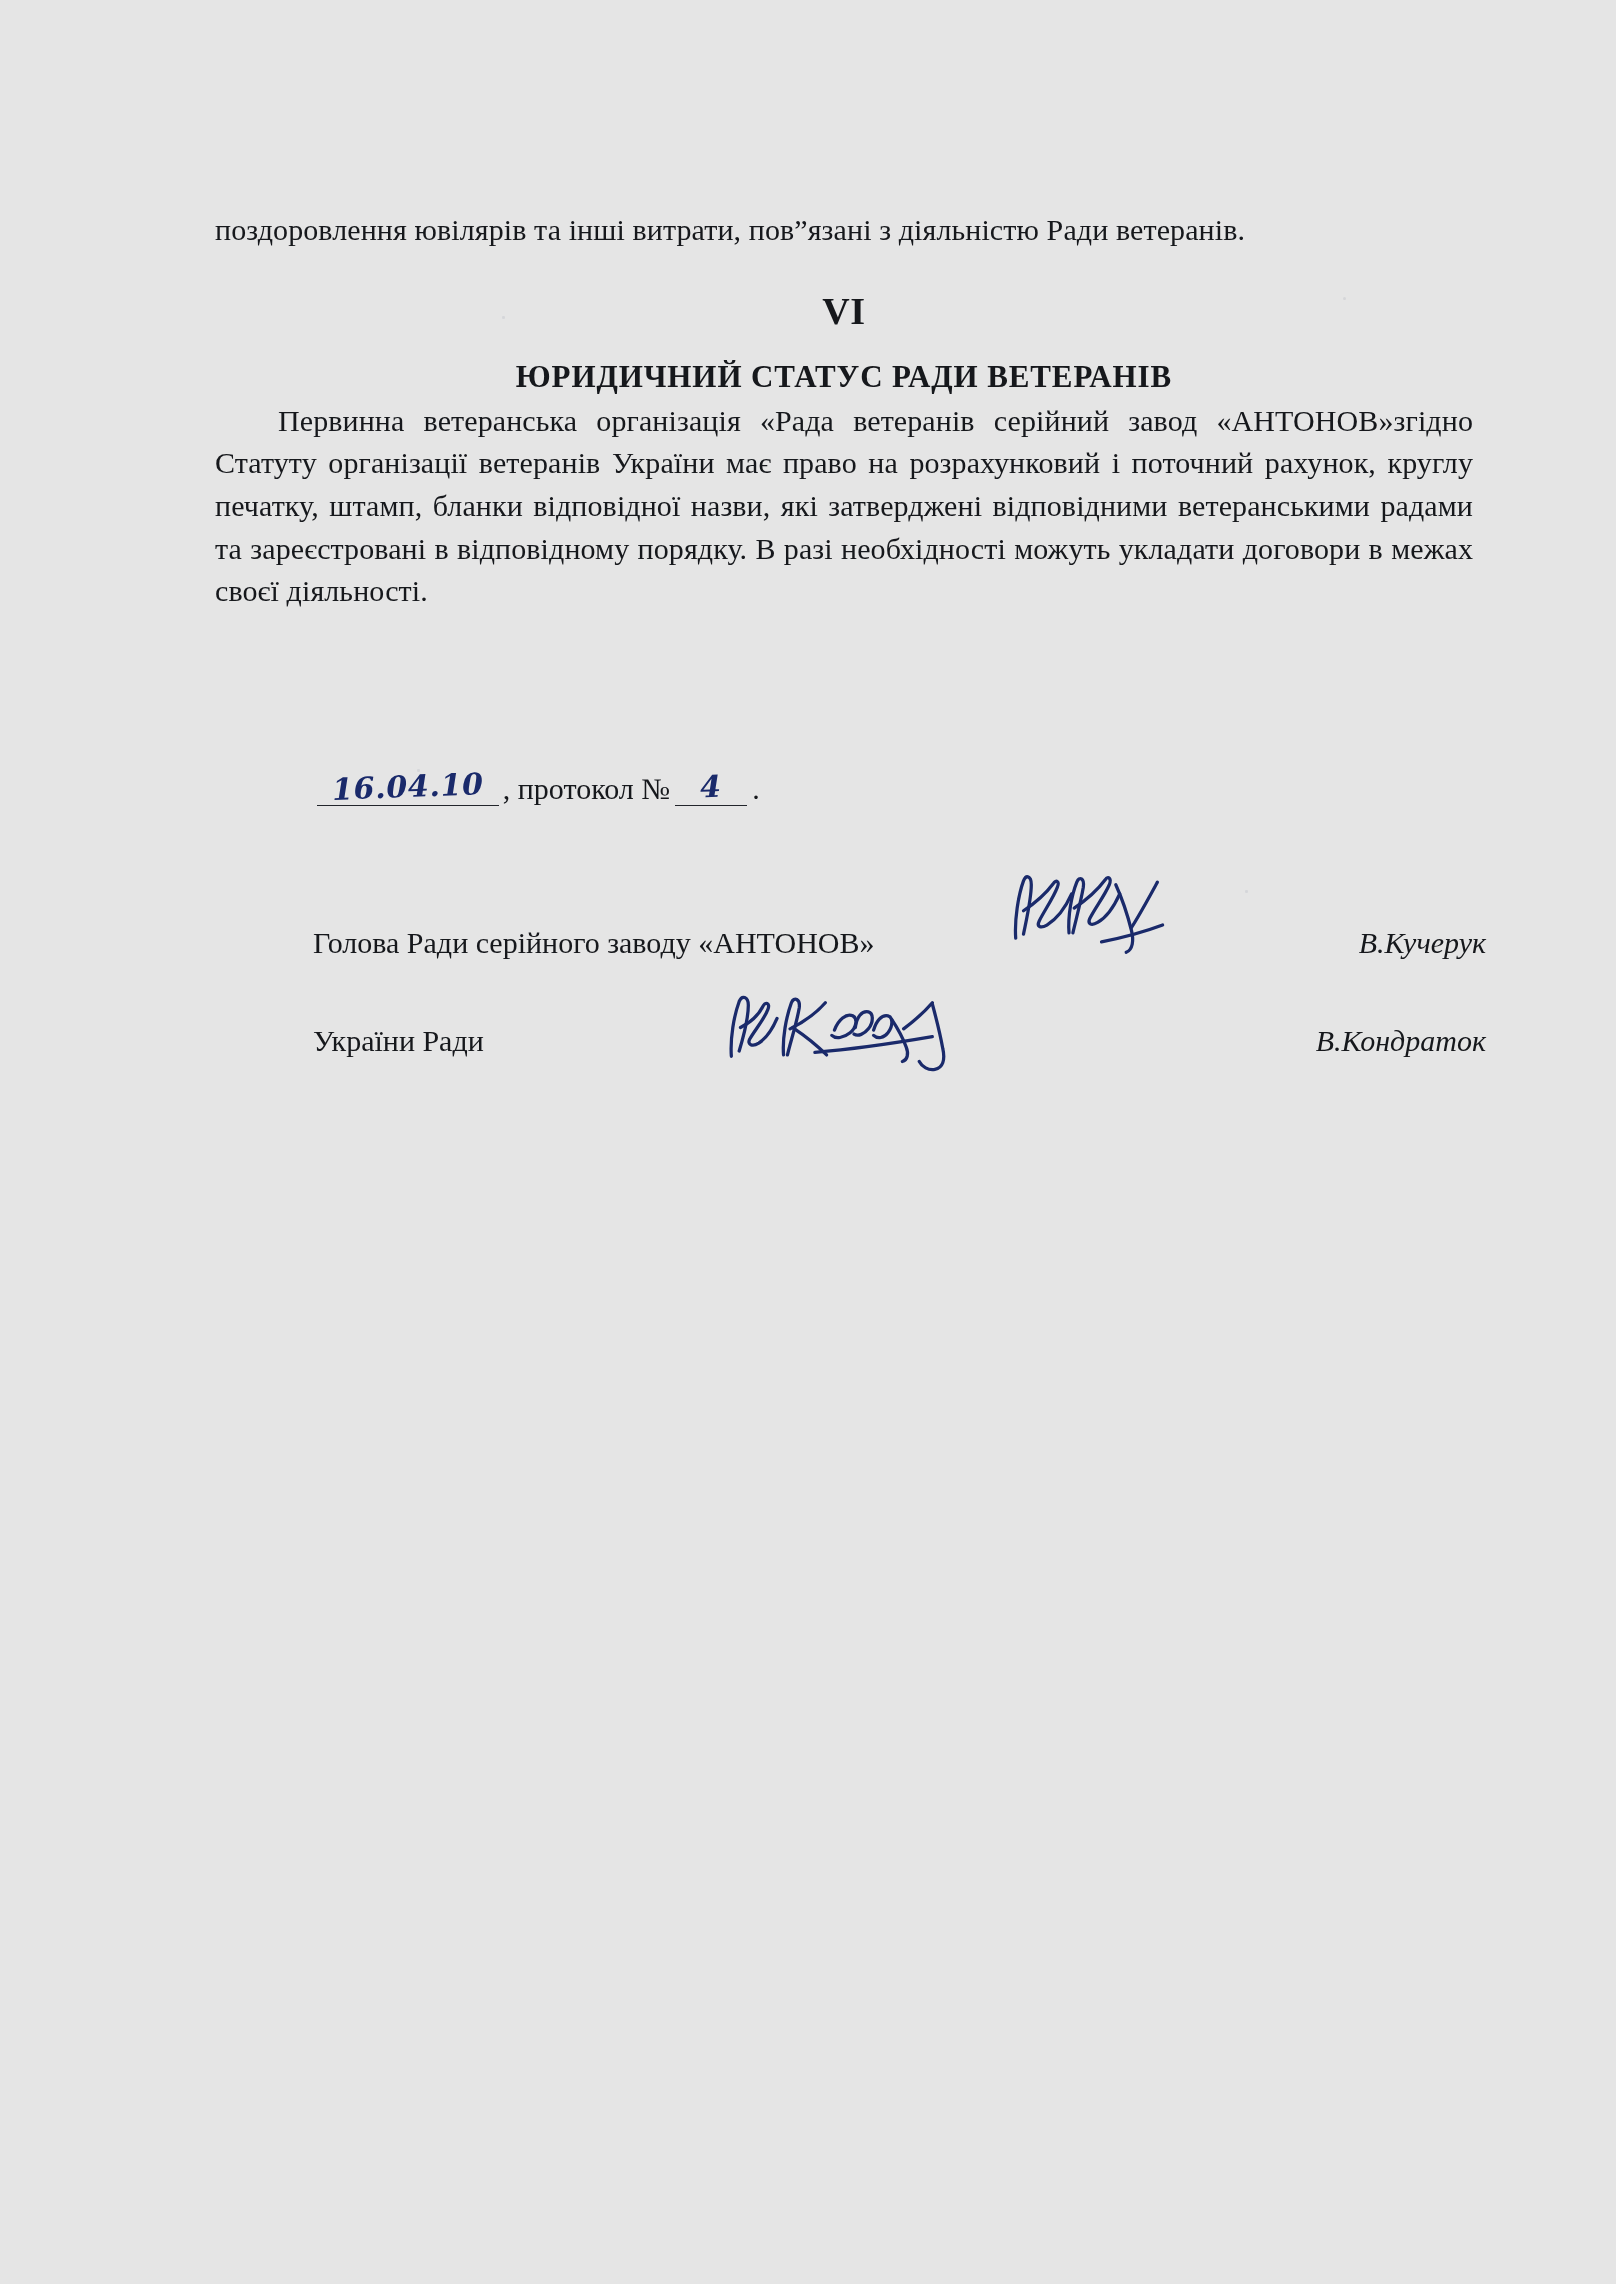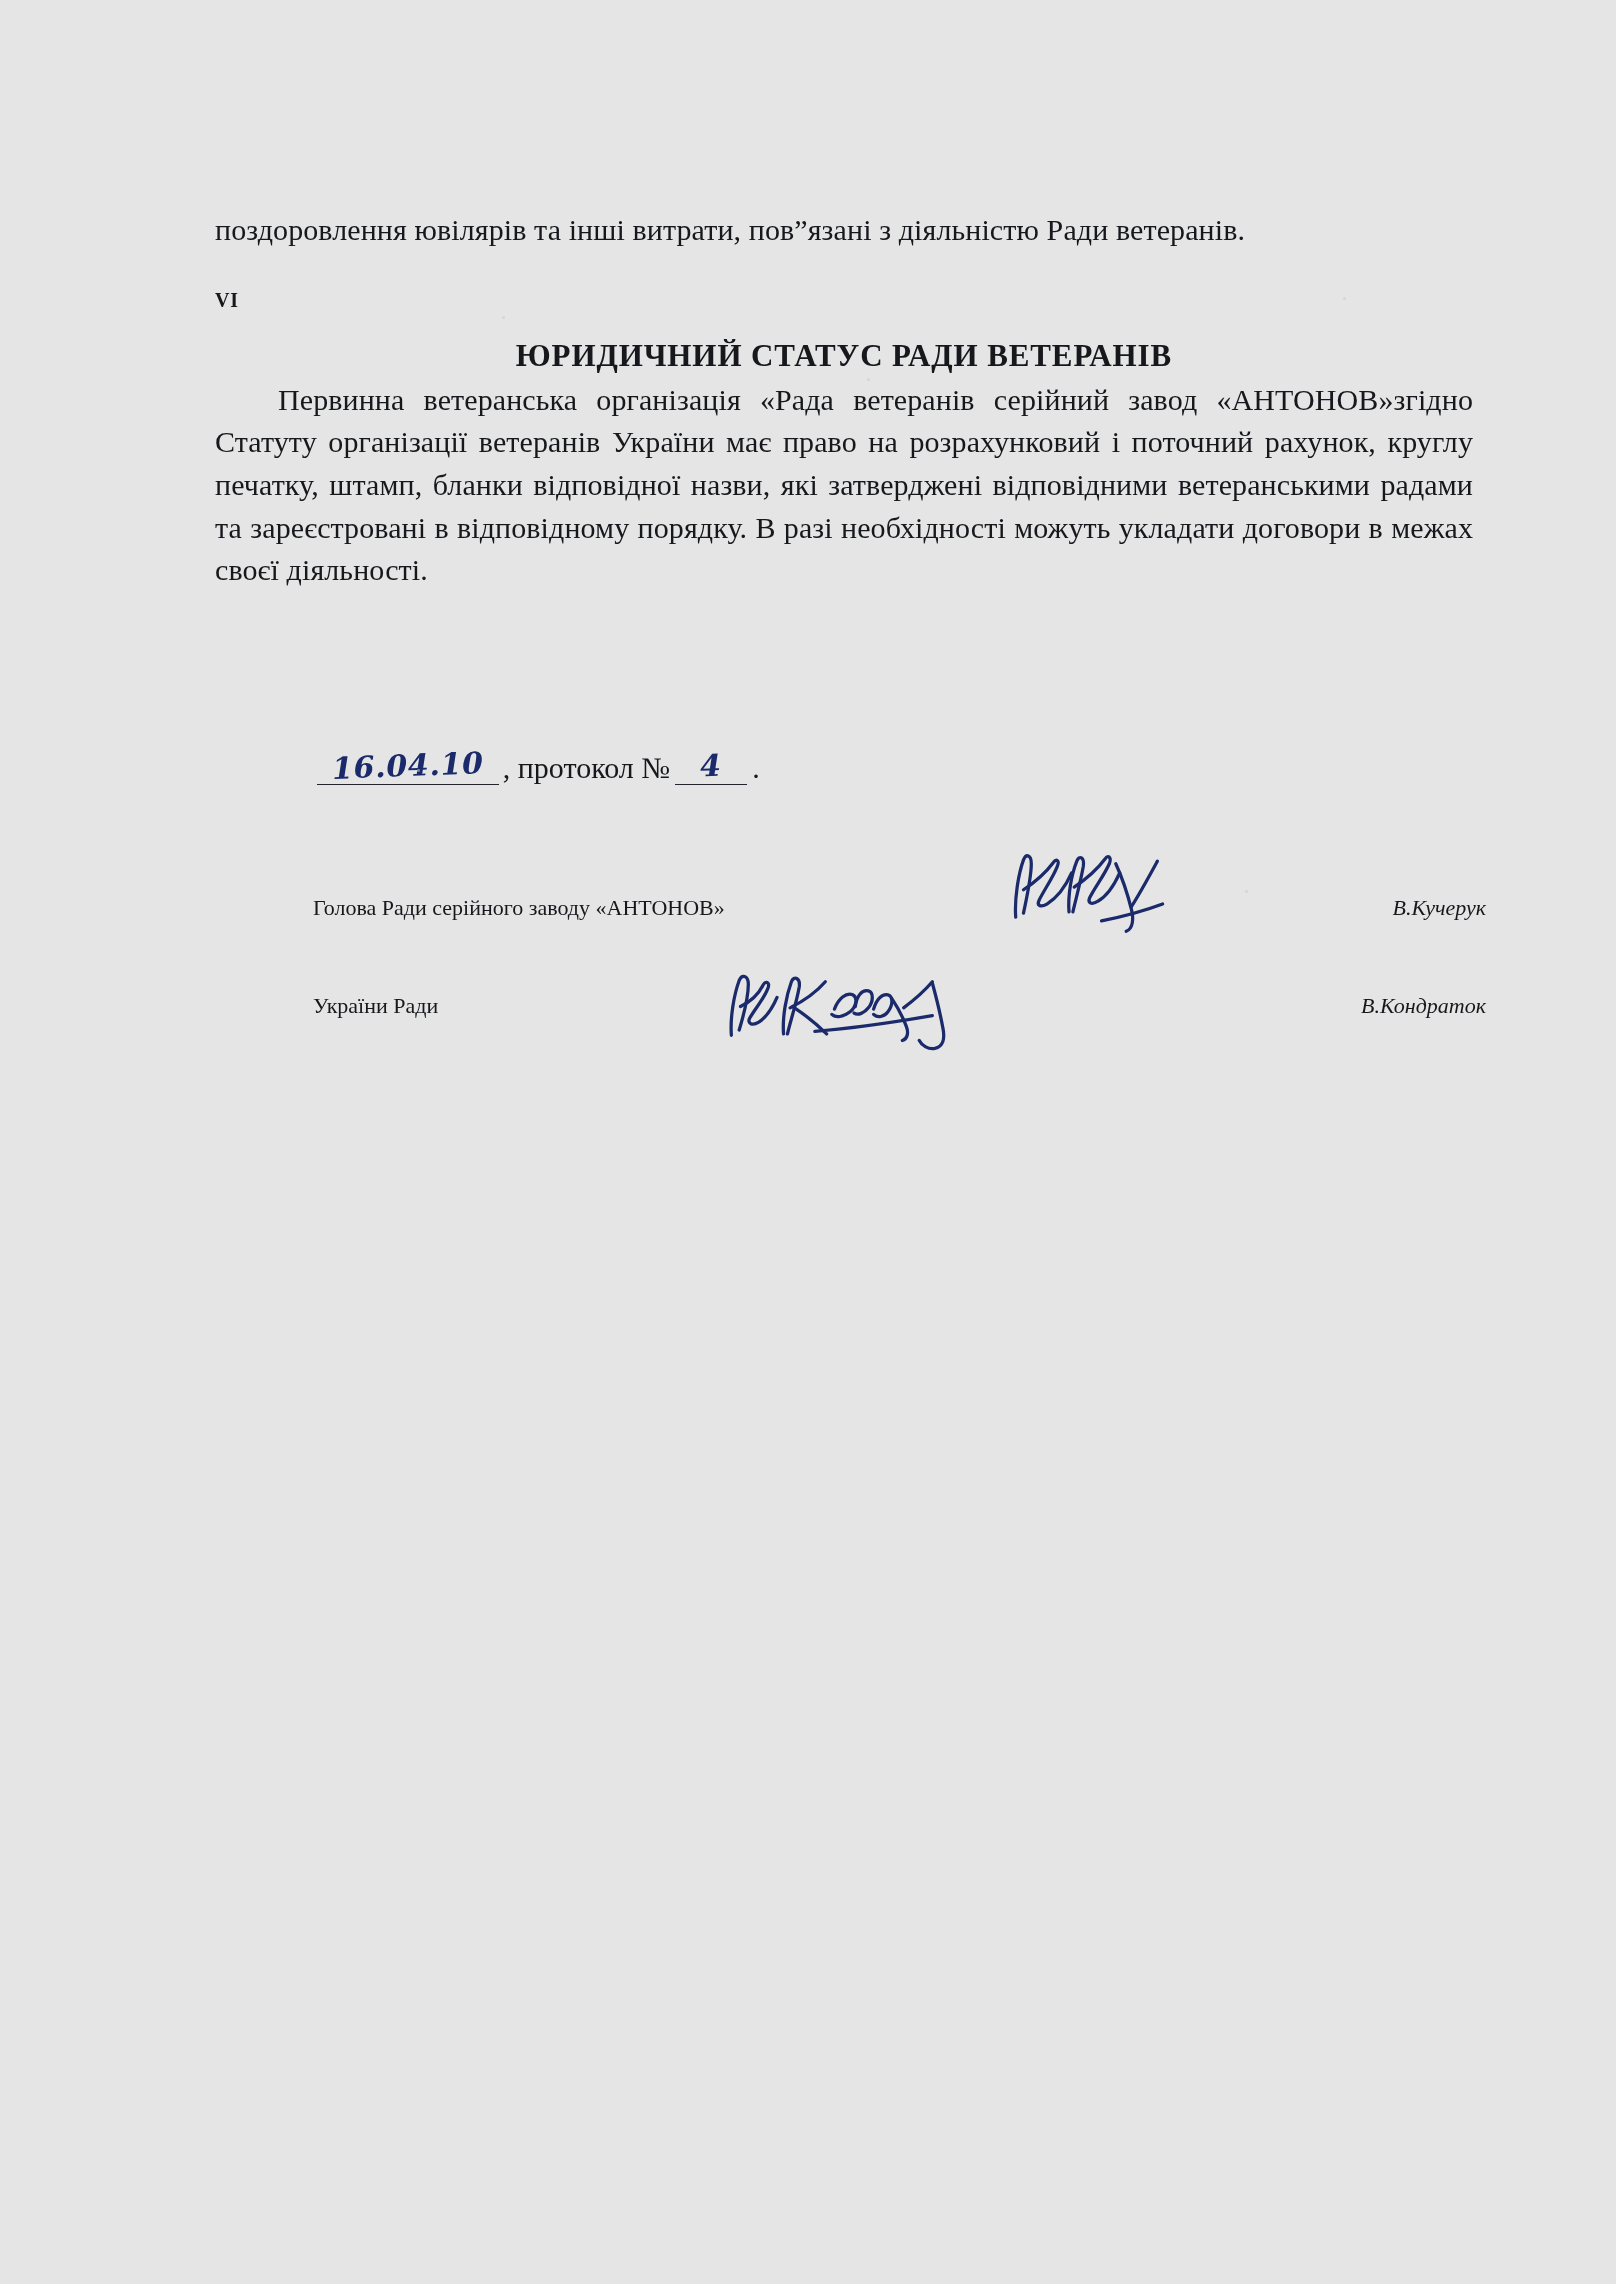--- a/index.html
+++ b/index.html
@@ -36,21 +36,22 @@
     text-justify: inter-word;
     margin: 0;
     letter-spacing: 0.1px;
   }
 
   .para.indent {
     text-indent: 63px;
   }
 
   .section-number {
-    font-size: 20px;
+    text-align: center;
+    font-size: 38px;
     font-weight: bold;
     margin-top: 37px;
     letter-spacing: 0.7px;
   }
 
   .section-title {
     text-align: center;
     font-size: 31px;
     font-weight: bold;
     margin-top: 26px;
@@ -96,23 +97,23 @@
   }
 
   .sig-block {
     margin-top: 91px;
     padding-left: 98px;
     width: 1173px;
   }
 
   .sig-row {
     display: flex;
-    align-items: center;
+    align-items: flex-end;
     justify-content: space-between;
-    font-size: 22px;
+    font-size: 30px;
     position: relative;
     height: 63px;
   }
 
   .sig-row + .sig-row {
     margin-top: 35px;
   }
 
   .sig-left {
     white-space: nowrap;

